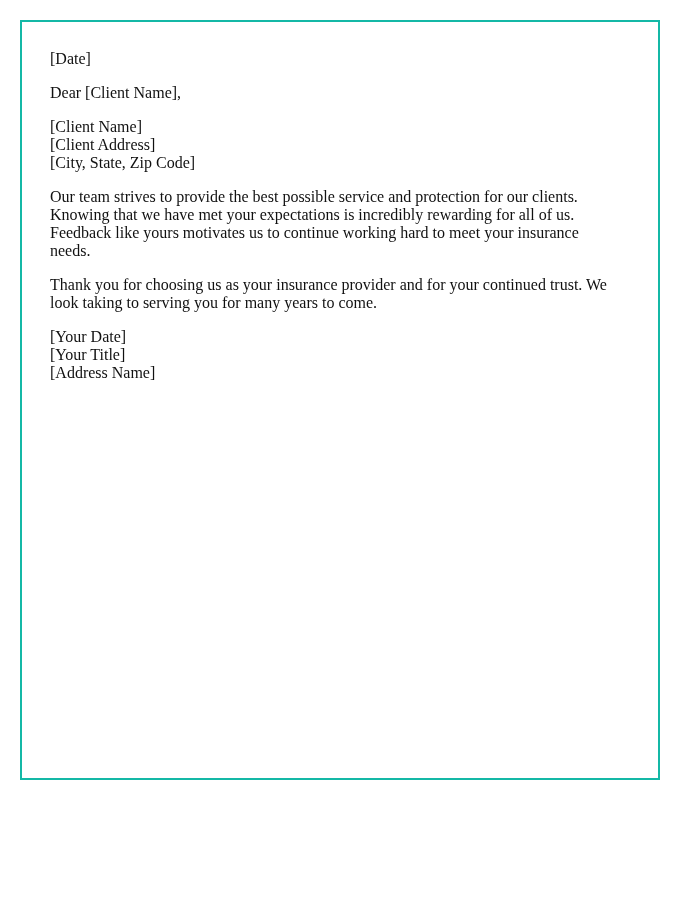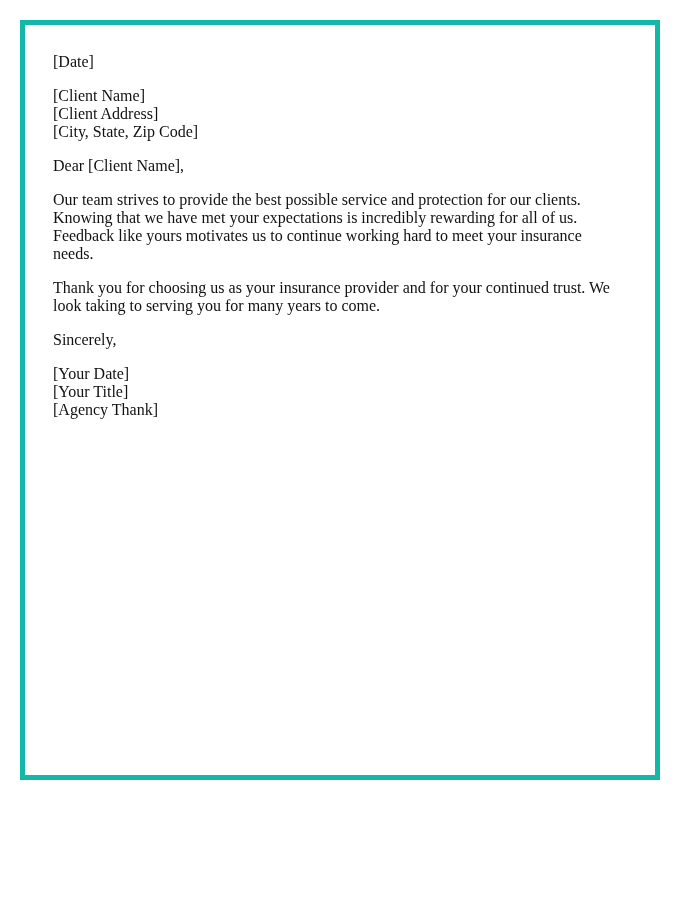--- a/index.html
+++ b/index.html
@@ -1,38 +1,37 @@
 <!DOCTYPE html>
 <html><head>
 <meta charset="utf-8">
 <style>
   html, body { margin: 0; padding: 0; background: #ffffff; }
   body { width: 700px; height: 900px; position: relative; font-family: "Liberation Serif", serif; color: #111; }
   .letter {
     position: absolute; left: 20px; top: 20px;
     width: 640px; height: 760px;
-    border: 5px solid #14b8a6; box-sizing: border-box;
+    border: 2px solid #14b8a6; box-sizing: border-box;
     padding: 28px 28px 0 28px;
     font-size: 16px; line-height: 18px;
   }
   .letter p { margin: 0 0 16px 0; }
   .line { display: block; }
 </style>
 </head>
 <body>
 
 <div class="letter">
   <p>[Date]</p>
+  <p>Dear [Client Name],</p>
   <p>
     <span class="line">[Client Name]</span>
     <span class="line">[Client Address]</span>
     <span class="line">[City, State, Zip Code]</span>
   </p>
-  <p>Dear [Client Name],</p>
   <p style="width:560px">Our team strives to provide the best possible service and protection for our clients. Knowing that we have met your expectations is incredibly rewarding for all of us. Feedback like yours motivates us to continue working hard to meet your insurance needs.</p>
   <p style="width:565px">Thank you for choosing us as your insurance provider and for your continued trust. We look taking to serving you for many years to come.</p>
-  <p>Sincerely,</p>
   <p>
     <span class="line">[Your Date]</span>
     <span class="line">[Your Title]</span>
-    <span class="line">[Agency Thank]</span>
+    <span class="line">[Address Name]</span>
   </p>
 </div>
 
 </body></html>

